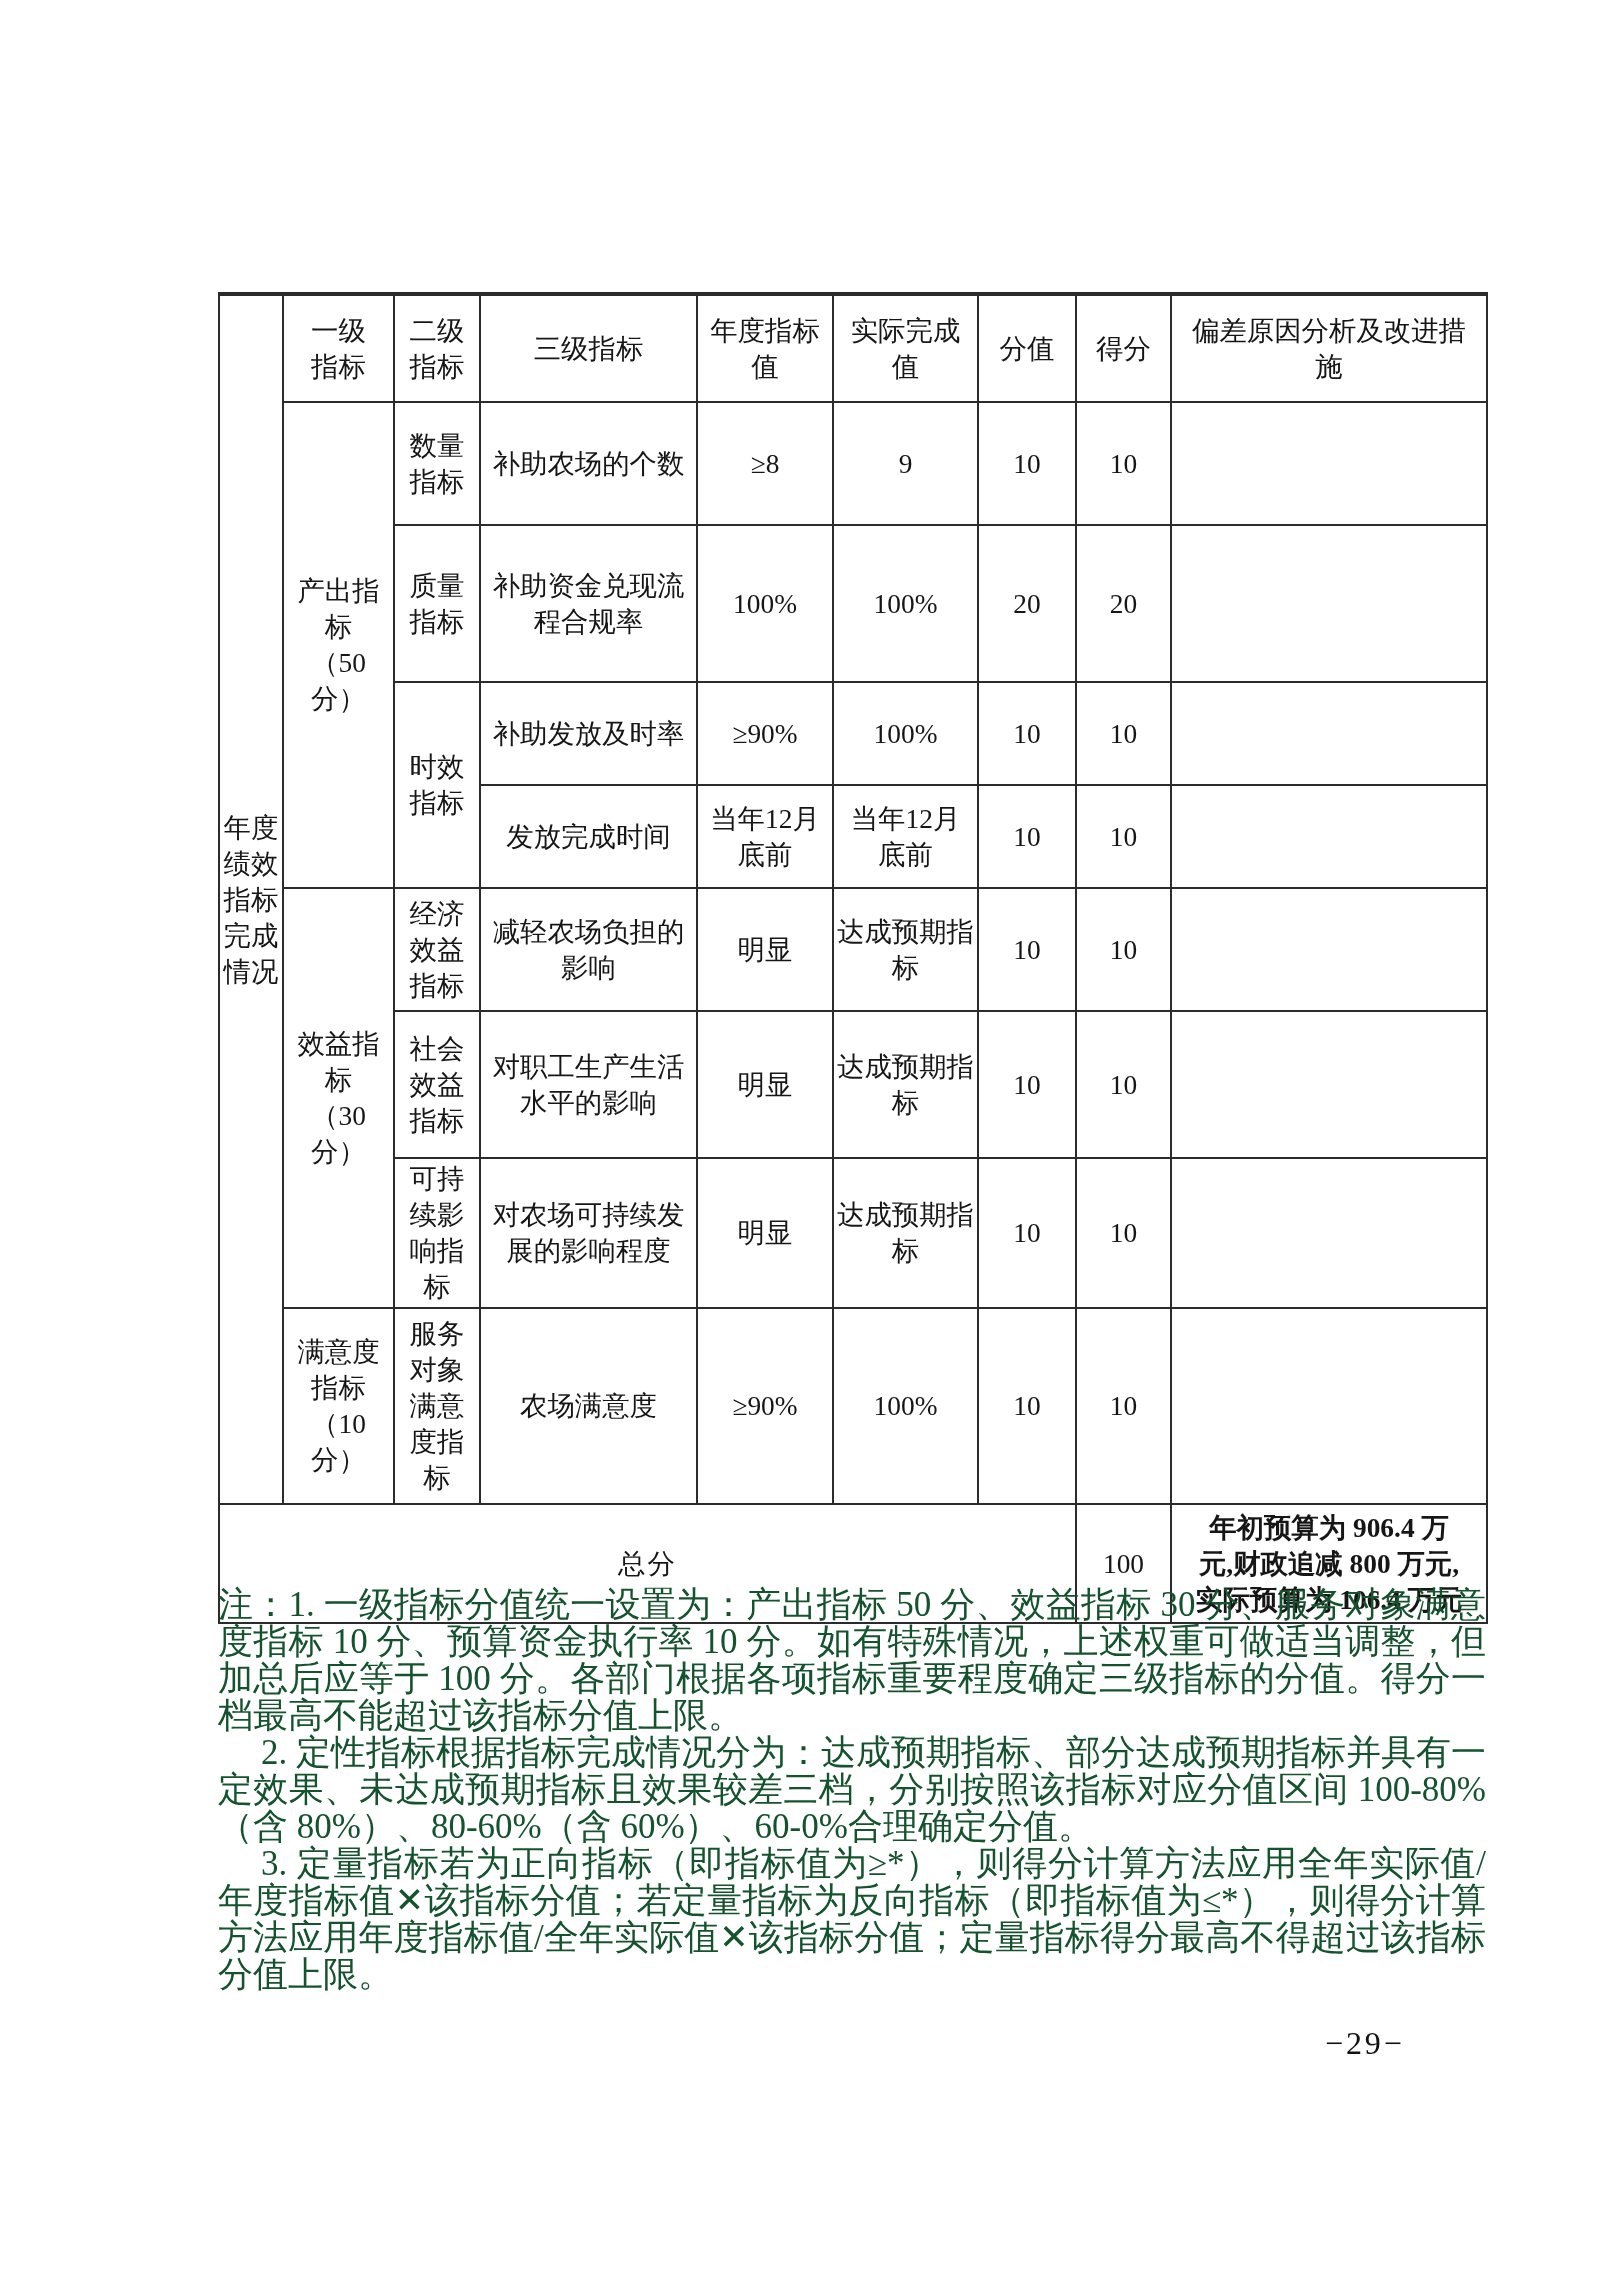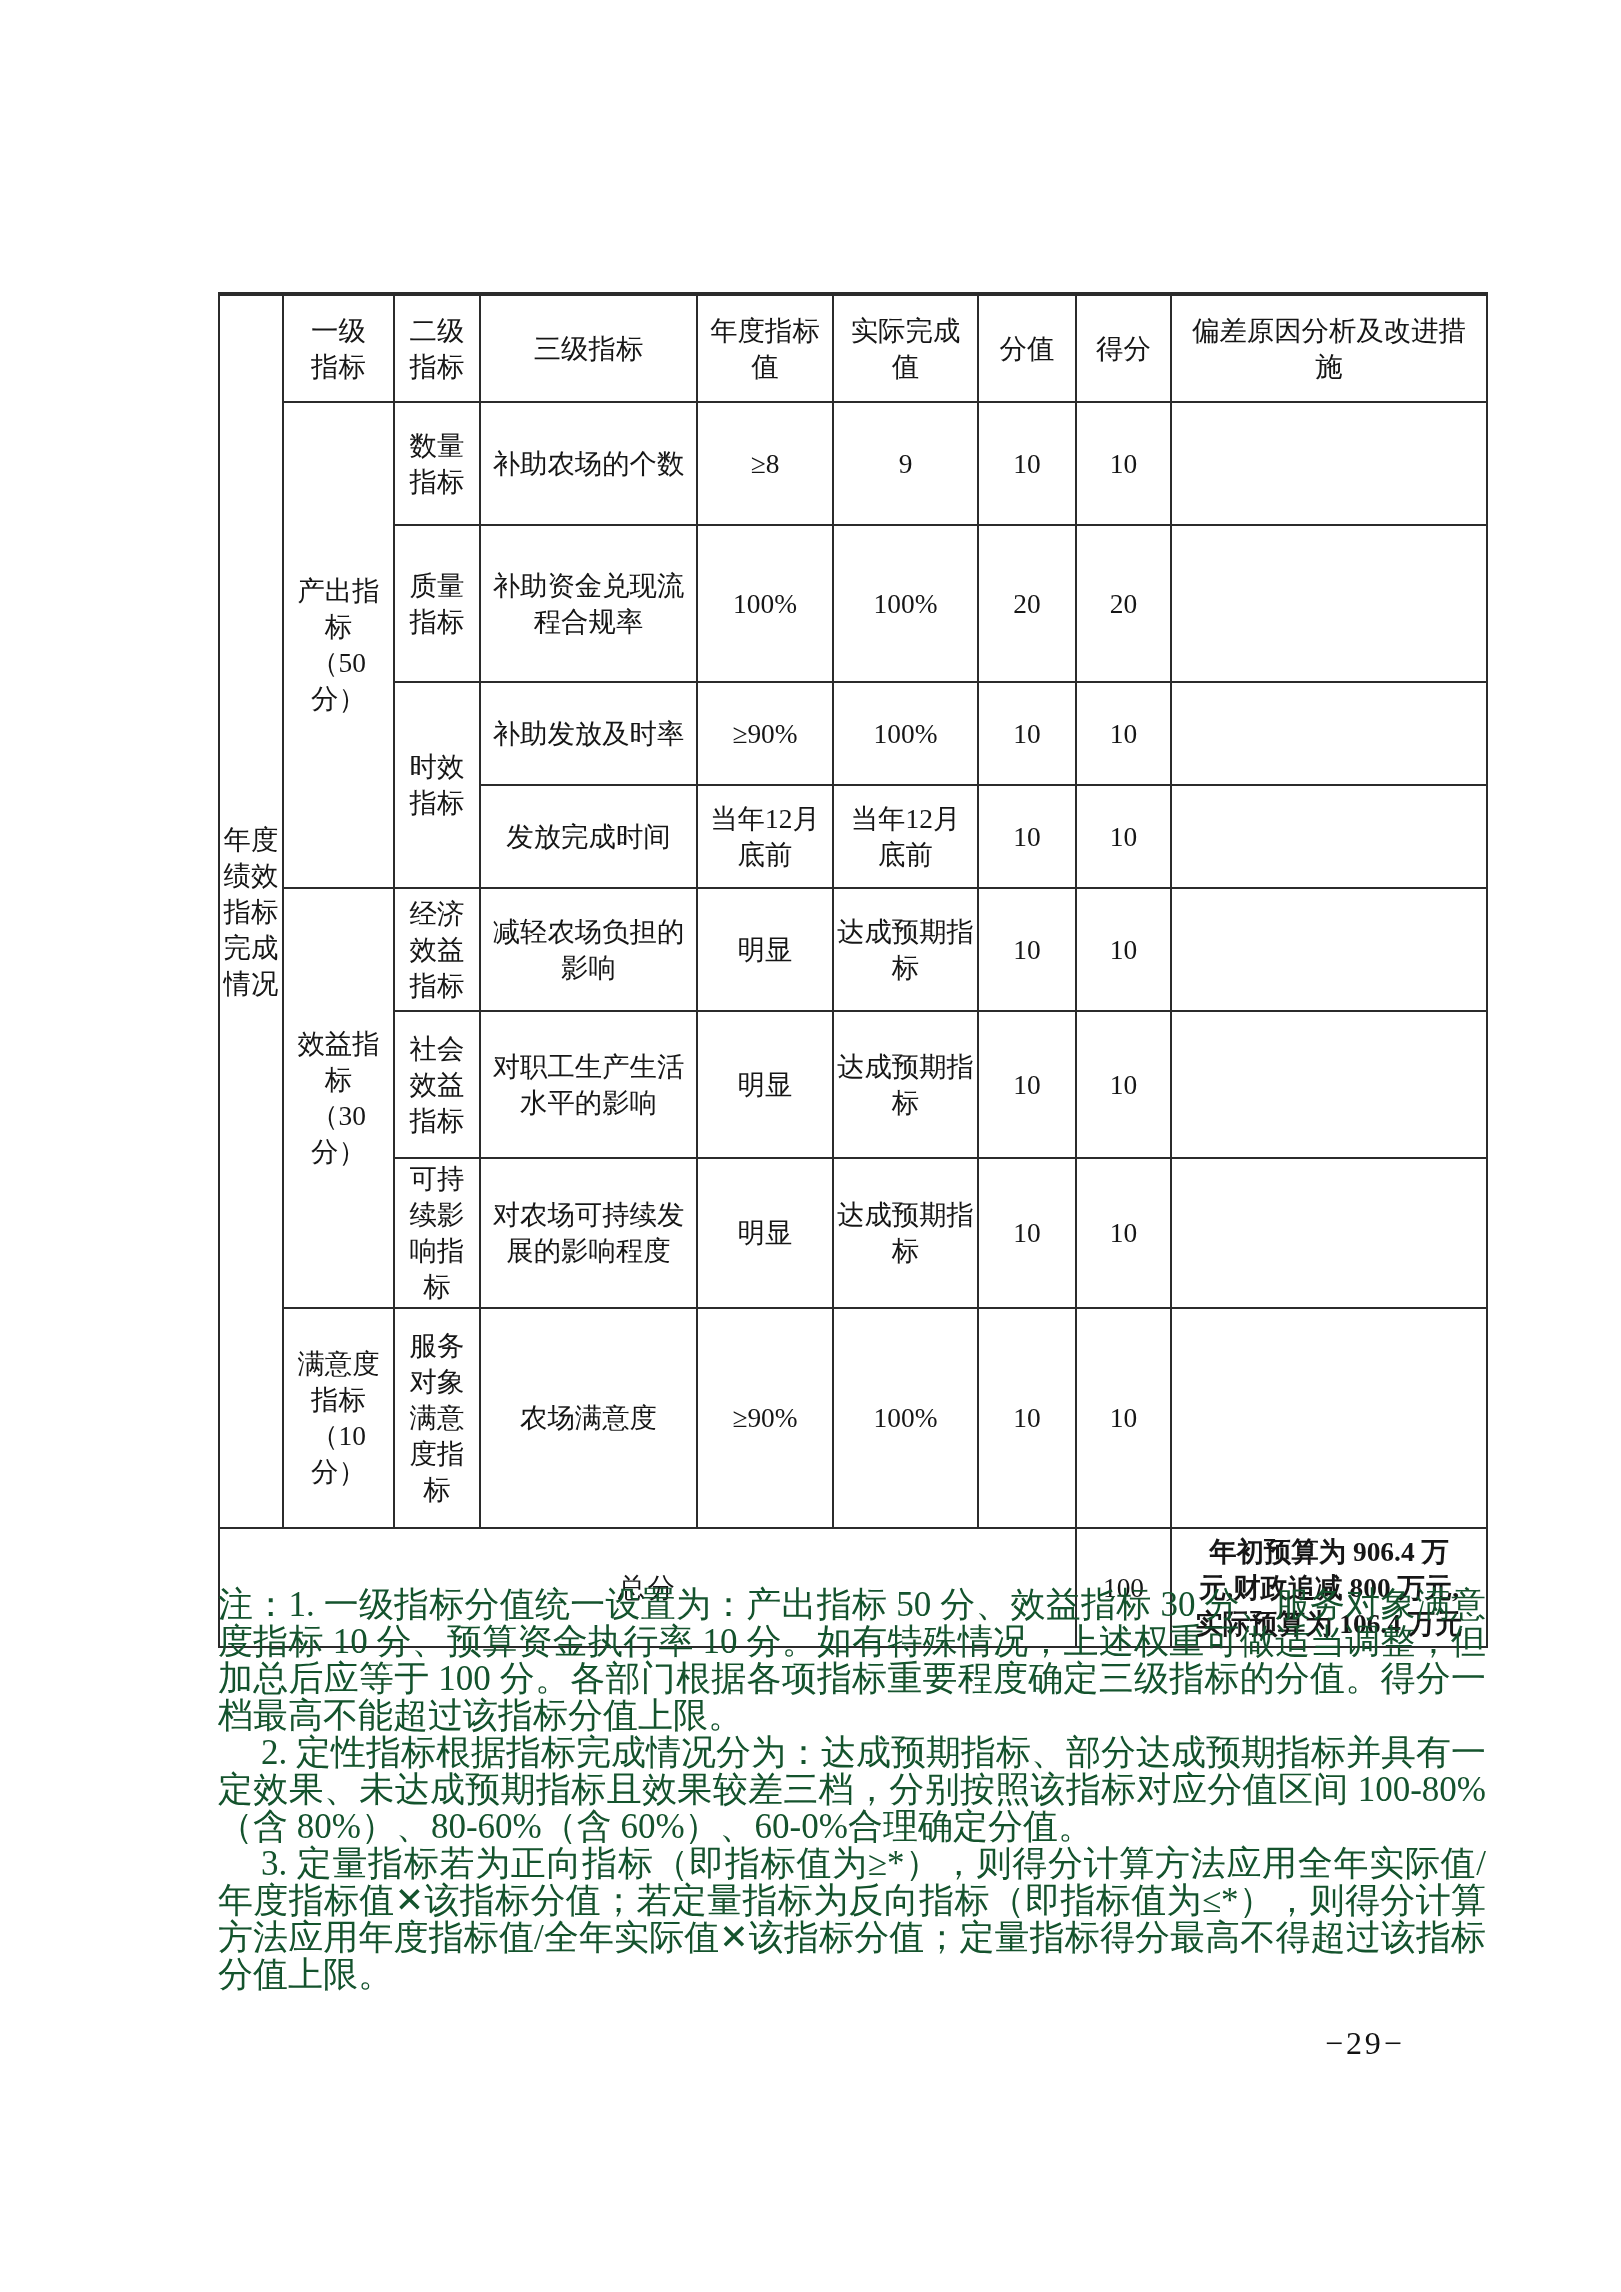--- a/index.html
+++ b/index.html
@@ -206,21 +206,21 @@
       <td>对农场可持续发
 展的影响程度</td>
       <td>明显</td>
       <td>达成预期指
 标</td>
       <td>10</td>
       <td>10</td>
       <td></td>
     </tr>
 
-    <tr style="height:220px">
+    <tr style="height:196px">
       <td>满意度
 指标
 （10
 分）</td>
       <td>服务
 对象
 满意
 度指
 标</td>
       <td>农场满意度</td>

